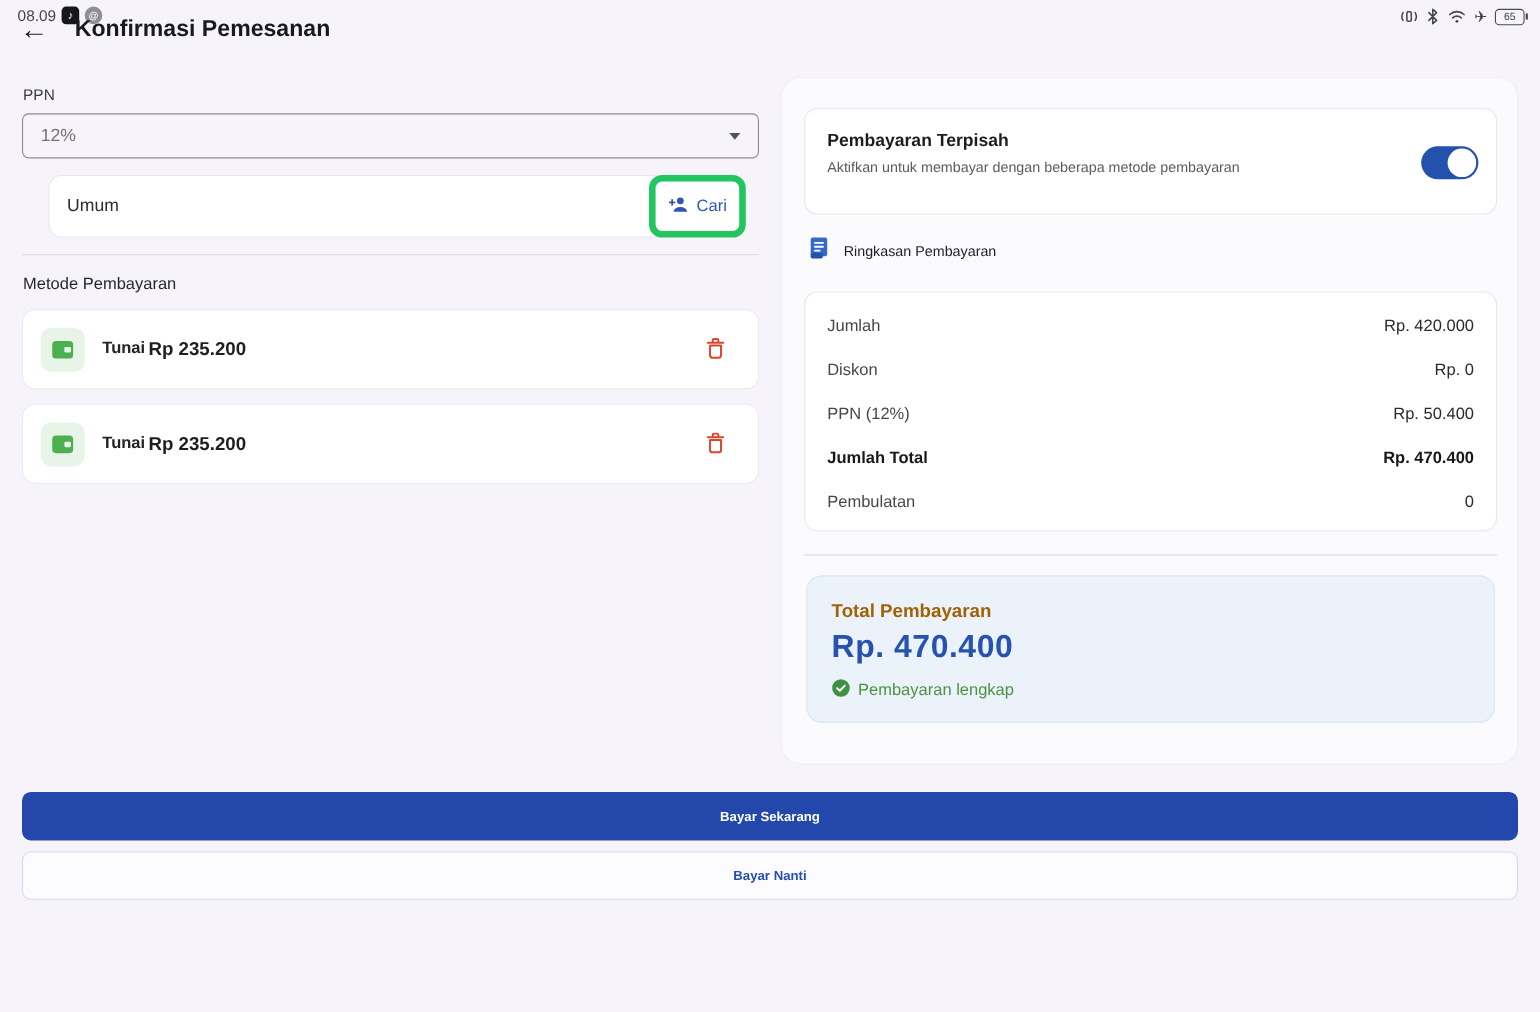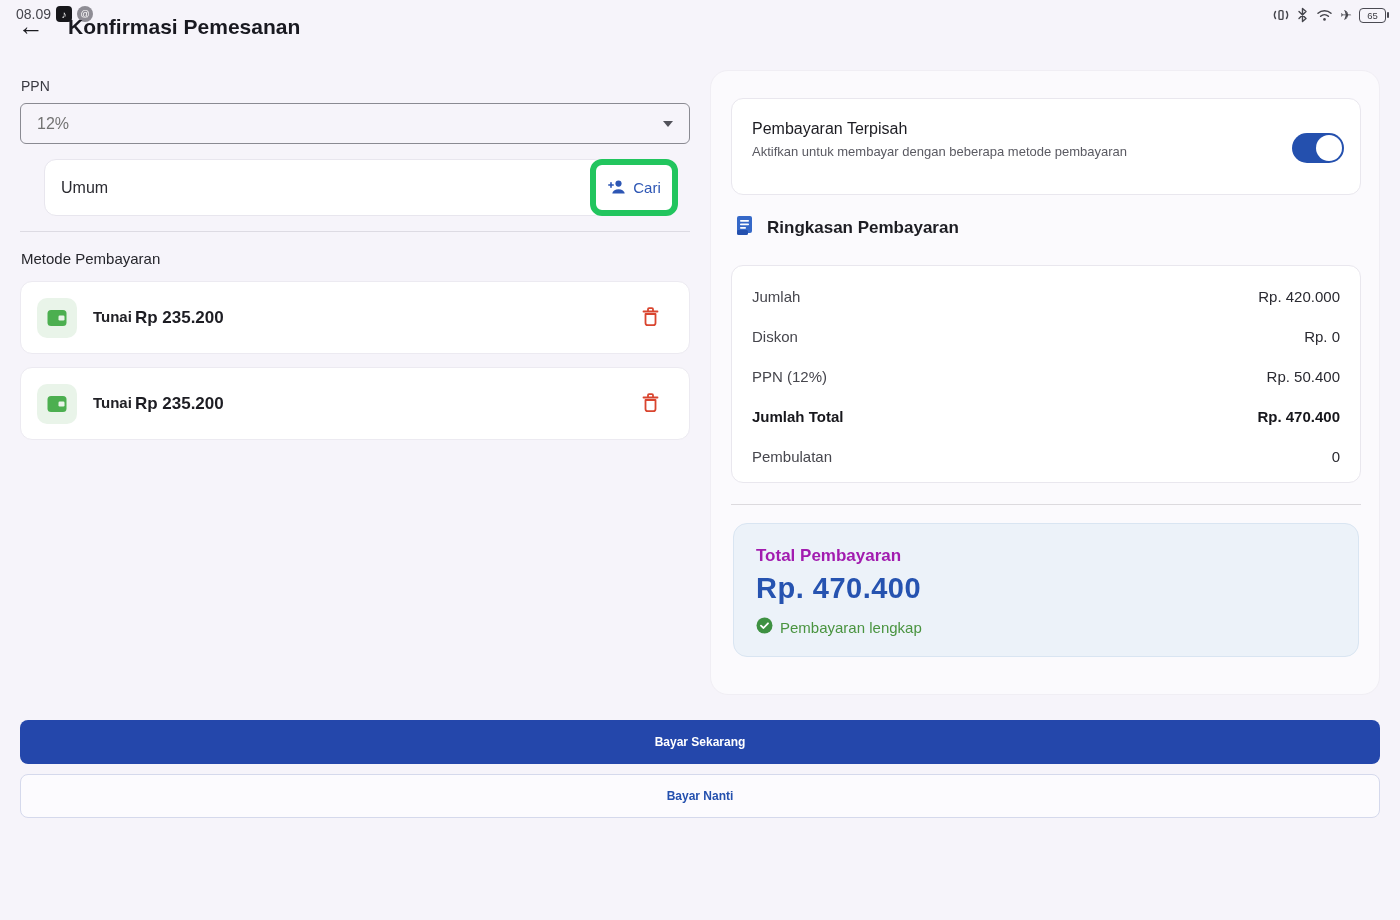--- a/index.html
+++ b/index.html
@@ -48,40 +48,40 @@
   .method-texts { margin-left:16px; display:flex; gap:3px; }
   .method-name { font-size:15px; font-weight:600; color:#212126; }
   .method-amount { font-size:17px; font-weight:700; color:#1d1d23; }
   .trash-btn { margin-left:auto; background:none; border:none; cursor:pointer; padding:4px; margin-right:8px; }
 
   
   .right-panel { position:absolute; left:710px; top:70px; width:670px; height:625px; background:#fbfafd;
                  border:1px solid #f0eef4; border-radius:18px; }
   .split-card { position:absolute; left:20px; top:27px; width:630px; height:97px; background:#fff;
                 border:1px solid #e9e7ee; border-radius:12px; padding:21px 20px; }
-  .split-title { font-size:16px; font-weight:400; color:#1c1c22; }
+  .split-title { font-size:16px; font-weight:700; color:#1c1c22; }
   .split-subtitle { margin-top:6px; font-size:13px; color:#5a5a62; }
   .toggle { position:absolute; right:16px; top:34px; width:52px; height:30px; border-radius:15px; background:#2450ae; cursor:pointer; }
   .toggle .knob { position:absolute; right:2px; top:2px; width:26px; height:26px; border-radius:50%; background:#fff; }
 
   .summary-header { position:absolute; left:23px; top:143px; display:flex; align-items:center; gap:12px; }
-  .summary-title { font-size:17px; font-weight:700; color:#1d1d23; }
+  .summary-title { font-size:13px; font-weight:400; color:#1d1d23; }
 
   .summary-card { position:absolute; left:20px; top:194px; width:630px; height:218px; background:#fff;
                   border:1px solid #e9e7ee; border-radius:12px; padding:10px 20px 0 20px; }
   .summary-row { height:40px; display:flex; align-items:center; justify-content:space-between; }
   .summary-row .s-label { font-size:15px; color:#46464d; }
   .summary-row .s-value { font-size:15px; color:#2a2a31; }
   .summary-row.bold .s-label, .summary-row.bold .s-value { font-weight:700; color:#17171c; }
 
   .summary-divider { position:absolute; left:20px; top:433px; width:630px; height:1px; background:#dcdade; }
 
   .total-card { position:absolute; left:22px; top:452px; width:626px; height:134px; background:#ecf2f9;
                 border:1px solid #d9e5f2; border-radius:14px; padding:22px 22px; }
-  .total-label { font-size:17px; font-weight:600; color:#a21caf; }
+  .total-label { font-size:17px; font-weight:600; color:#a16207; }
   .total-amount { margin-top:6px; font-size:29px; font-weight:800; color:#2653b0; letter-spacing:0.5px; }
   .total-status { margin-top:12px; display:flex; align-items:center; gap:7px; font-size:15px; color:#4a9440; }
 
   
   .pay-now-btn { position:absolute; left:20px; top:720px; width:1360px; height:44px; background:#2447ab;
                  border:none; border-radius:8px; color:#fff; font-size:12px; font-weight:600; cursor:pointer;
                  font-family:"Liberation Sans", sans-serif; }
   .pay-later-btn { position:absolute; left:20px; top:774px; width:1360px; height:44px; background:#fcfbfe;
                    border:1px solid #d5d9ec; border-radius:8px; color:#2450ae; font-size:12px; font-weight:600; cursor:pointer;
                    font-family:"Liberation Sans", sans-serif; }

